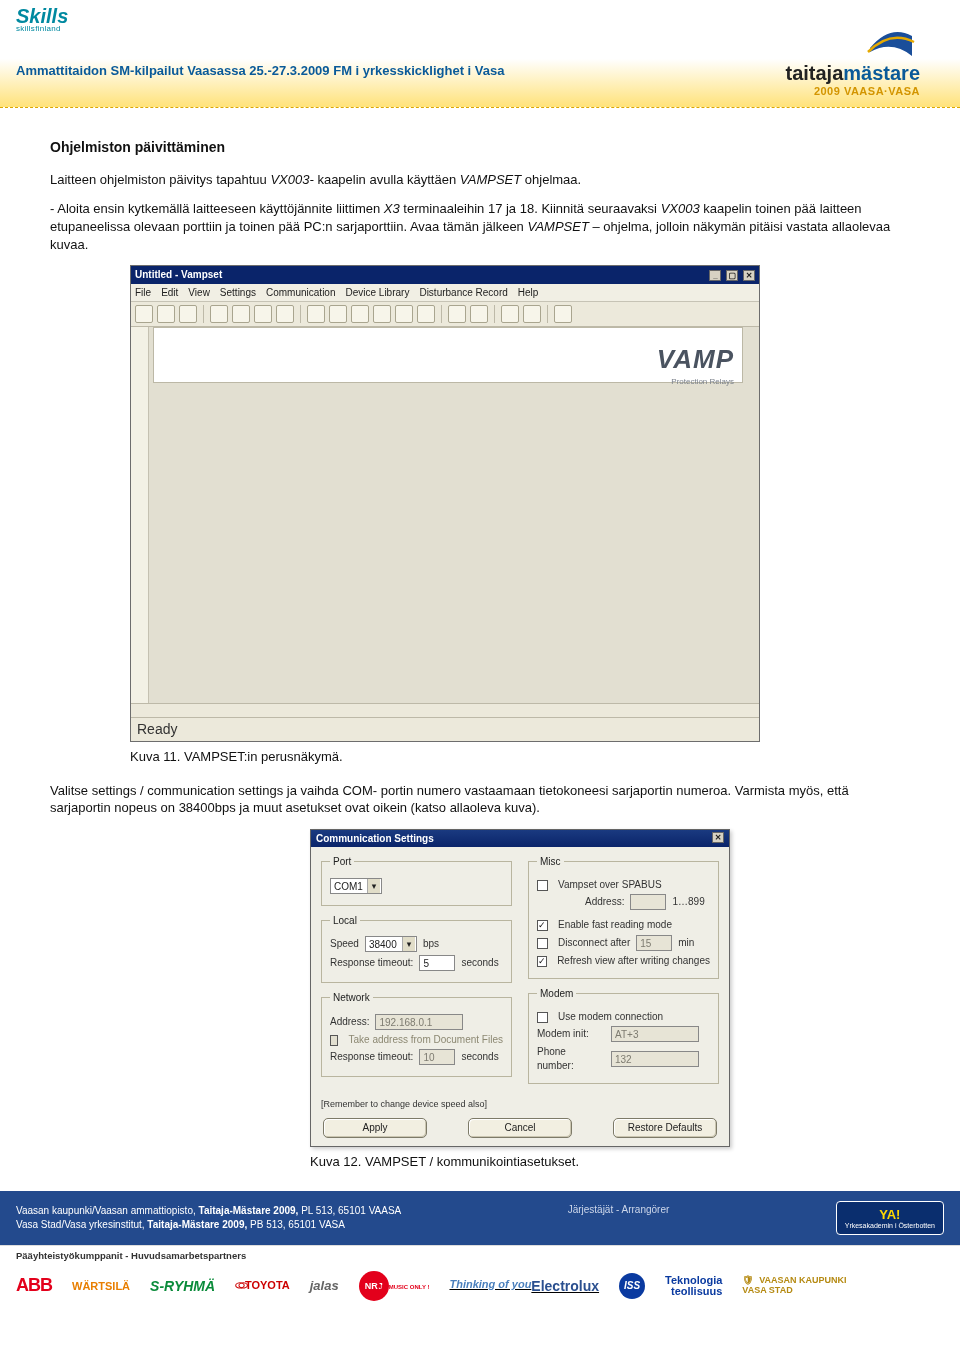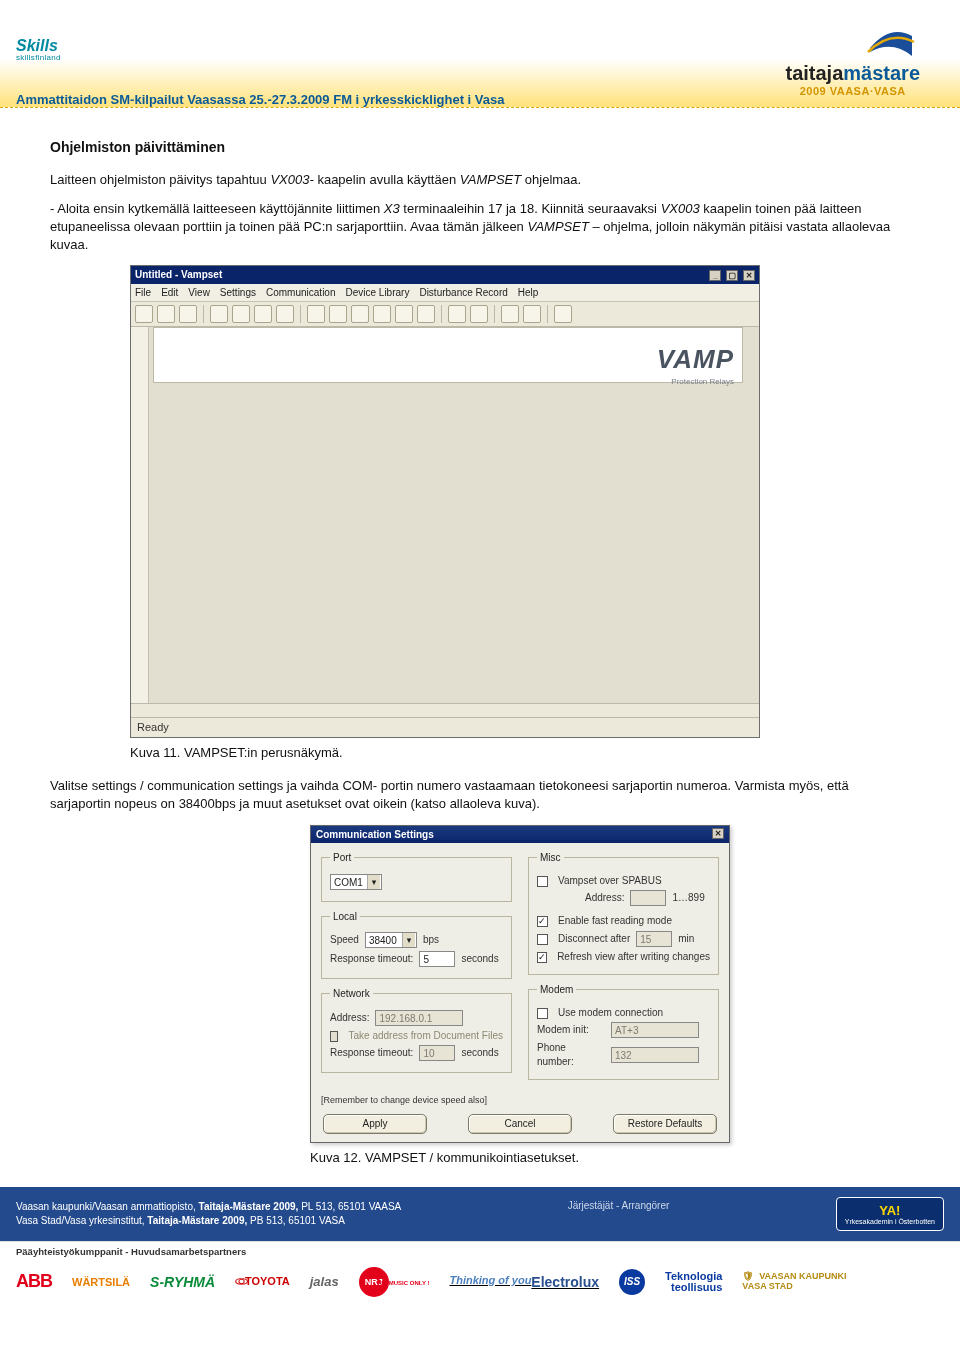--- a/index.html
+++ b/index.html
@@ -10,42 +10,41 @@
     position: relative;
     height: 108px;
     background: linear-gradient(#fff 0%, #fff 55%, #ffe27a 100%);
     border-bottom: 1px dashed #dca800;
     padding: 8px 16px 0 16px;
   }
   .header .skills-logo {
     color: #0089a0;
     font-style: italic;
     font-weight: bold;
-    font-size: 16px;
+    font-size: 20px;
     line-height: 0.8;
-    margin-top: 32px;
   }
   .header .skills-sub {
     color: #0089a0;
     font-size: 8px;
     letter-spacing: .3px;
   }
   .header .event-line {
     color: #0a5a99; font-weight: bold; font-size: 13px;
     margin-top: 30px;
   }
   .taitaja-badge {
     position: absolute; right: 40px; top: 18px;
     text-align: right;
     font-weight: bold;
   }
   .taitaja-badge svg { display:block; margin-left:auto; }
   .taitaja-badge .word { font-size: 20px; color: #222; }
   .taitaja-badge .word b { color: #0a5a99; }
-  .taitaja-badge .sub { font-size: 11px; color: #d39500; letter-spacing: .5px; text-align: center; }
+  .taitaja-badge .sub { font-size: 11px; color: #d39500; letter-spacing: .5px; }
 
   
   .content {
     padding: 30px 50px 20px 50px;
     font-size: 13px;
     color: #111;
     line-height: 1.35;
   }
   .content h2 { font-size: 14px; font-weight: bold; margin-bottom: 14px; }
   .content p { margin-bottom: 12px; }
@@ -86,21 +85,21 @@
   }
   .shotbox .vamp-banner {
     position:absolute; top:0; left:22px; right:16px; height:56px;
     background:#fff; border:1px solid #bcb8a6; text-align:right;
     padding:14px 8px;
   }
   .shotbox .vamp-banner .logo {
     font-style:italic; font-weight:bold; font-size:26px; color:#4a5360; letter-spacing:1px;
   }
   .shotbox .vamp-banner .sub { font-size:8px; color:#7a808a; }
-  .shotbox .statusbar { background:#ece9db; font-size:11px; color:#333; padding:2px 6px; border-top:1px solid #bdb9a8; display:flex; justify-content:space-between; }
+  .shotbox .statusbar { background:#ece9db; font-size:14px; color:#333; padding:2px 6px; border-top:1px solid #bdb9a8; display:flex; justify-content:space-between; }
   .caption { margin: 4px 0 16px 80px; font-size: 13px; }
 
   
   .dlgwrap { margin:6px 0 4px 260px; }
   .dlg {
     width:420px; border:1px solid #666; background:#efeee6; font-size:10px; color:#222;
     box-shadow: 2px 2px 4px rgba(0,0,0,.2);
   }
   .dlg .titlebar {
     background:linear-gradient(#1a3a80,#0a246a); color:#fff; font-size:10px;

